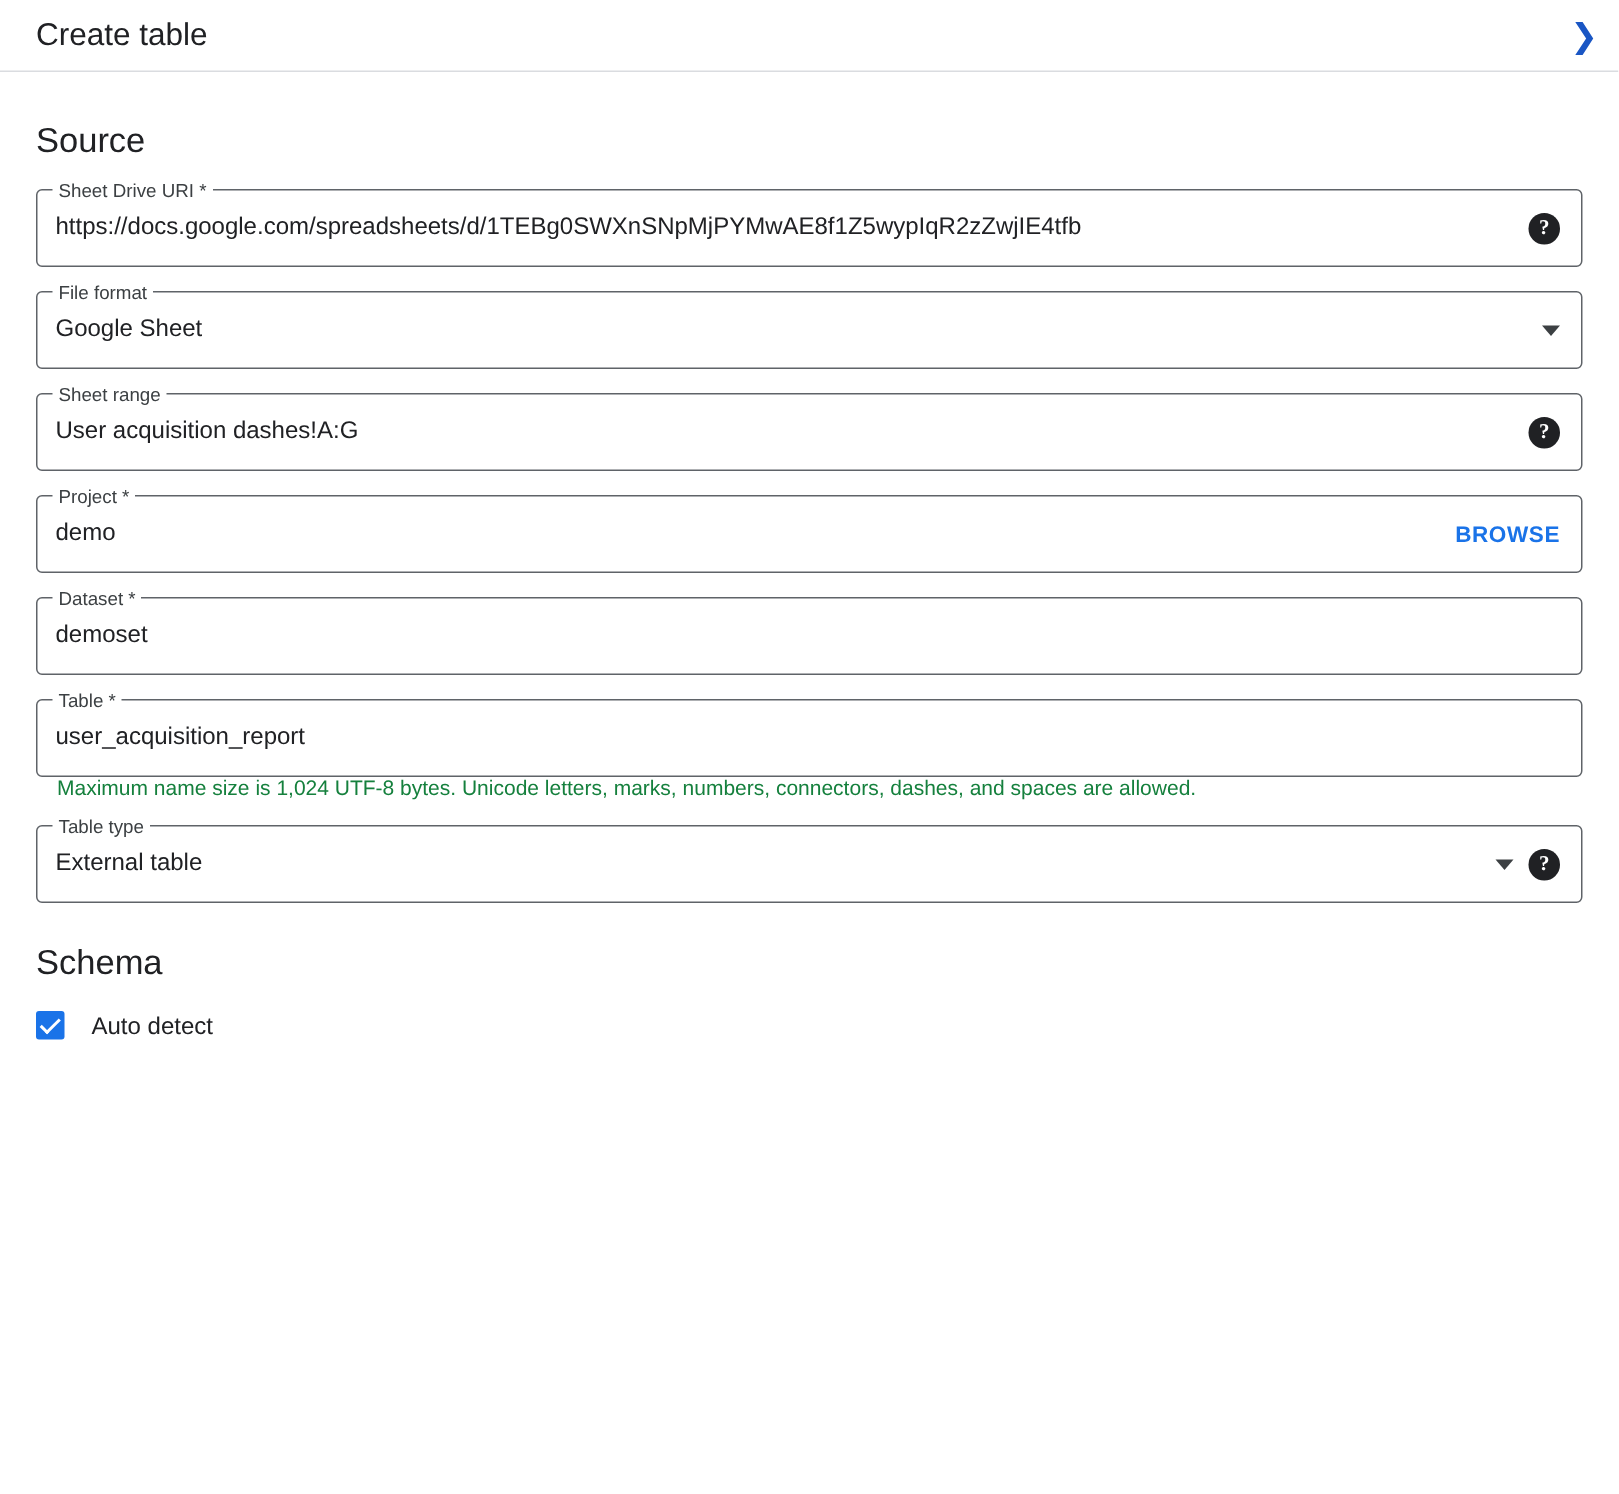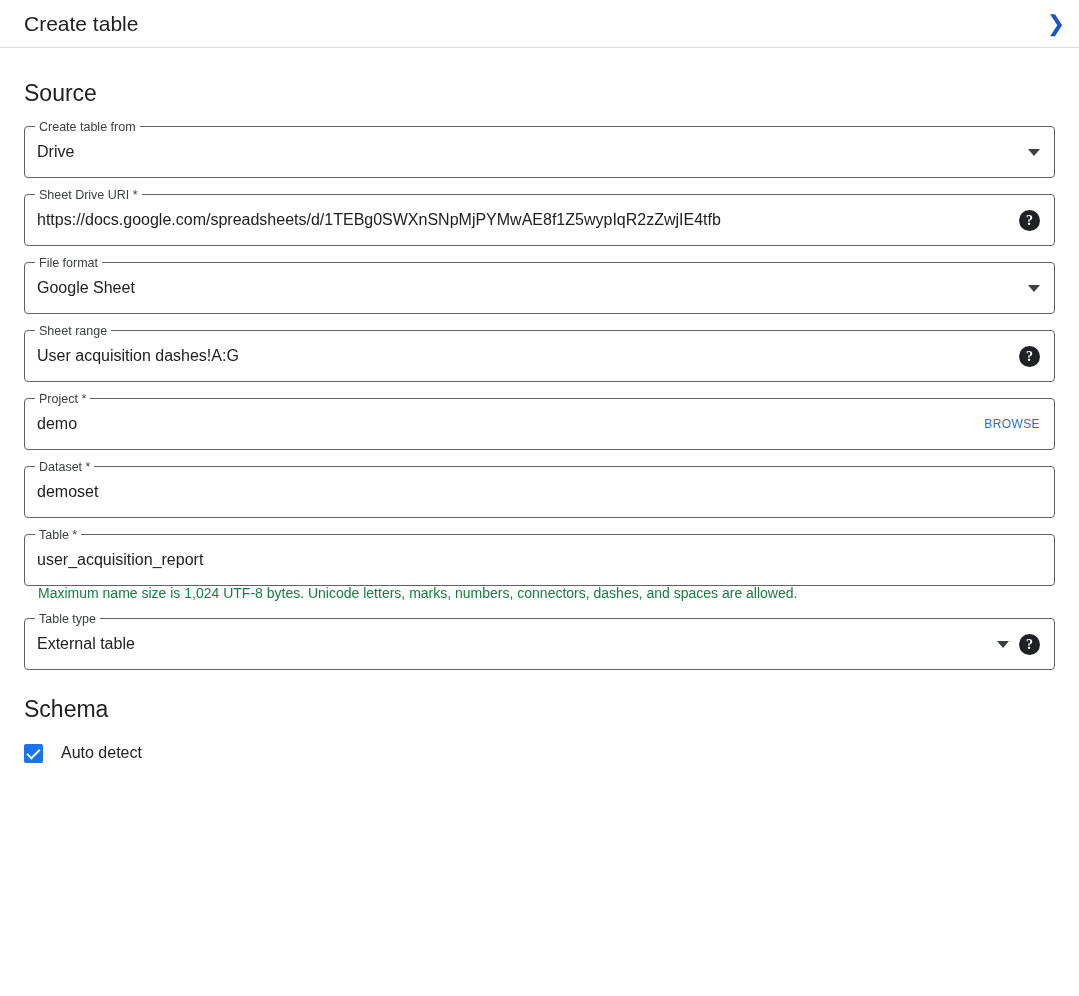--- a/index.html
+++ b/index.html
@@ -107,38 +107,38 @@
     font-size: 14px;
     font-weight: 700;
     line-height: 21px;
     text-align: center;
     margin-left: 10px;
     cursor: pointer;
     font-family: "Liberation Serif", serif;
   }
   .browse-link {
     flex: none;
-    font-size: 12px;
-    font-weight: 400;
+    font-size: 15px;
+    font-weight: 700;
     letter-spacing: .4px;
     color: #1a73e8;
     cursor: pointer;
     margin-left: 10px;
   }
   .helper-text {
     font-size: 14px;
     line-height: 18px;
     color: #15803d;
     margin: -6px 0 16px 14px;
   }
 
   
   .checkrow {
     display: flex;
-    align-items: center;
+    align-items: flex-start;
     margin-top: 18px;
   }
   .checkbox {
     width: 19px;
     height: 19px;
     border-radius: 2px;
     background: #1a73e8;
     position: relative;
     flex: none;
     cursor: pointer;
@@ -166,25 +166,20 @@
 
 <div class="header">
   <div class="header-title">Create table</div>
   <div class="collapse-icon">❯</div>
 </div>
 
 <div class="body">
 
   <div class="section-title">Source</div>
 
-  <div class="field">
-    <span class="field-label">Create table from</span>
-    <span class="field-value">Drive</span>
-    <span class="caret"></span>
-  </div>
 
   <div class="field">
     <span class="field-label">Sheet Drive URI *</span>
     <span class="field-value">https://docs.google.com/spreadsheets/d/1TEBg0SWXnSNpMjPYMwAE8f1Z5wypIqR2zZwjIE4tfb</span>
     <span class="help-icon">?</span>
   </div>
 
   <div class="field">
     <span class="field-label">File format</span>
     <span class="field-value">Google Sheet</span>

